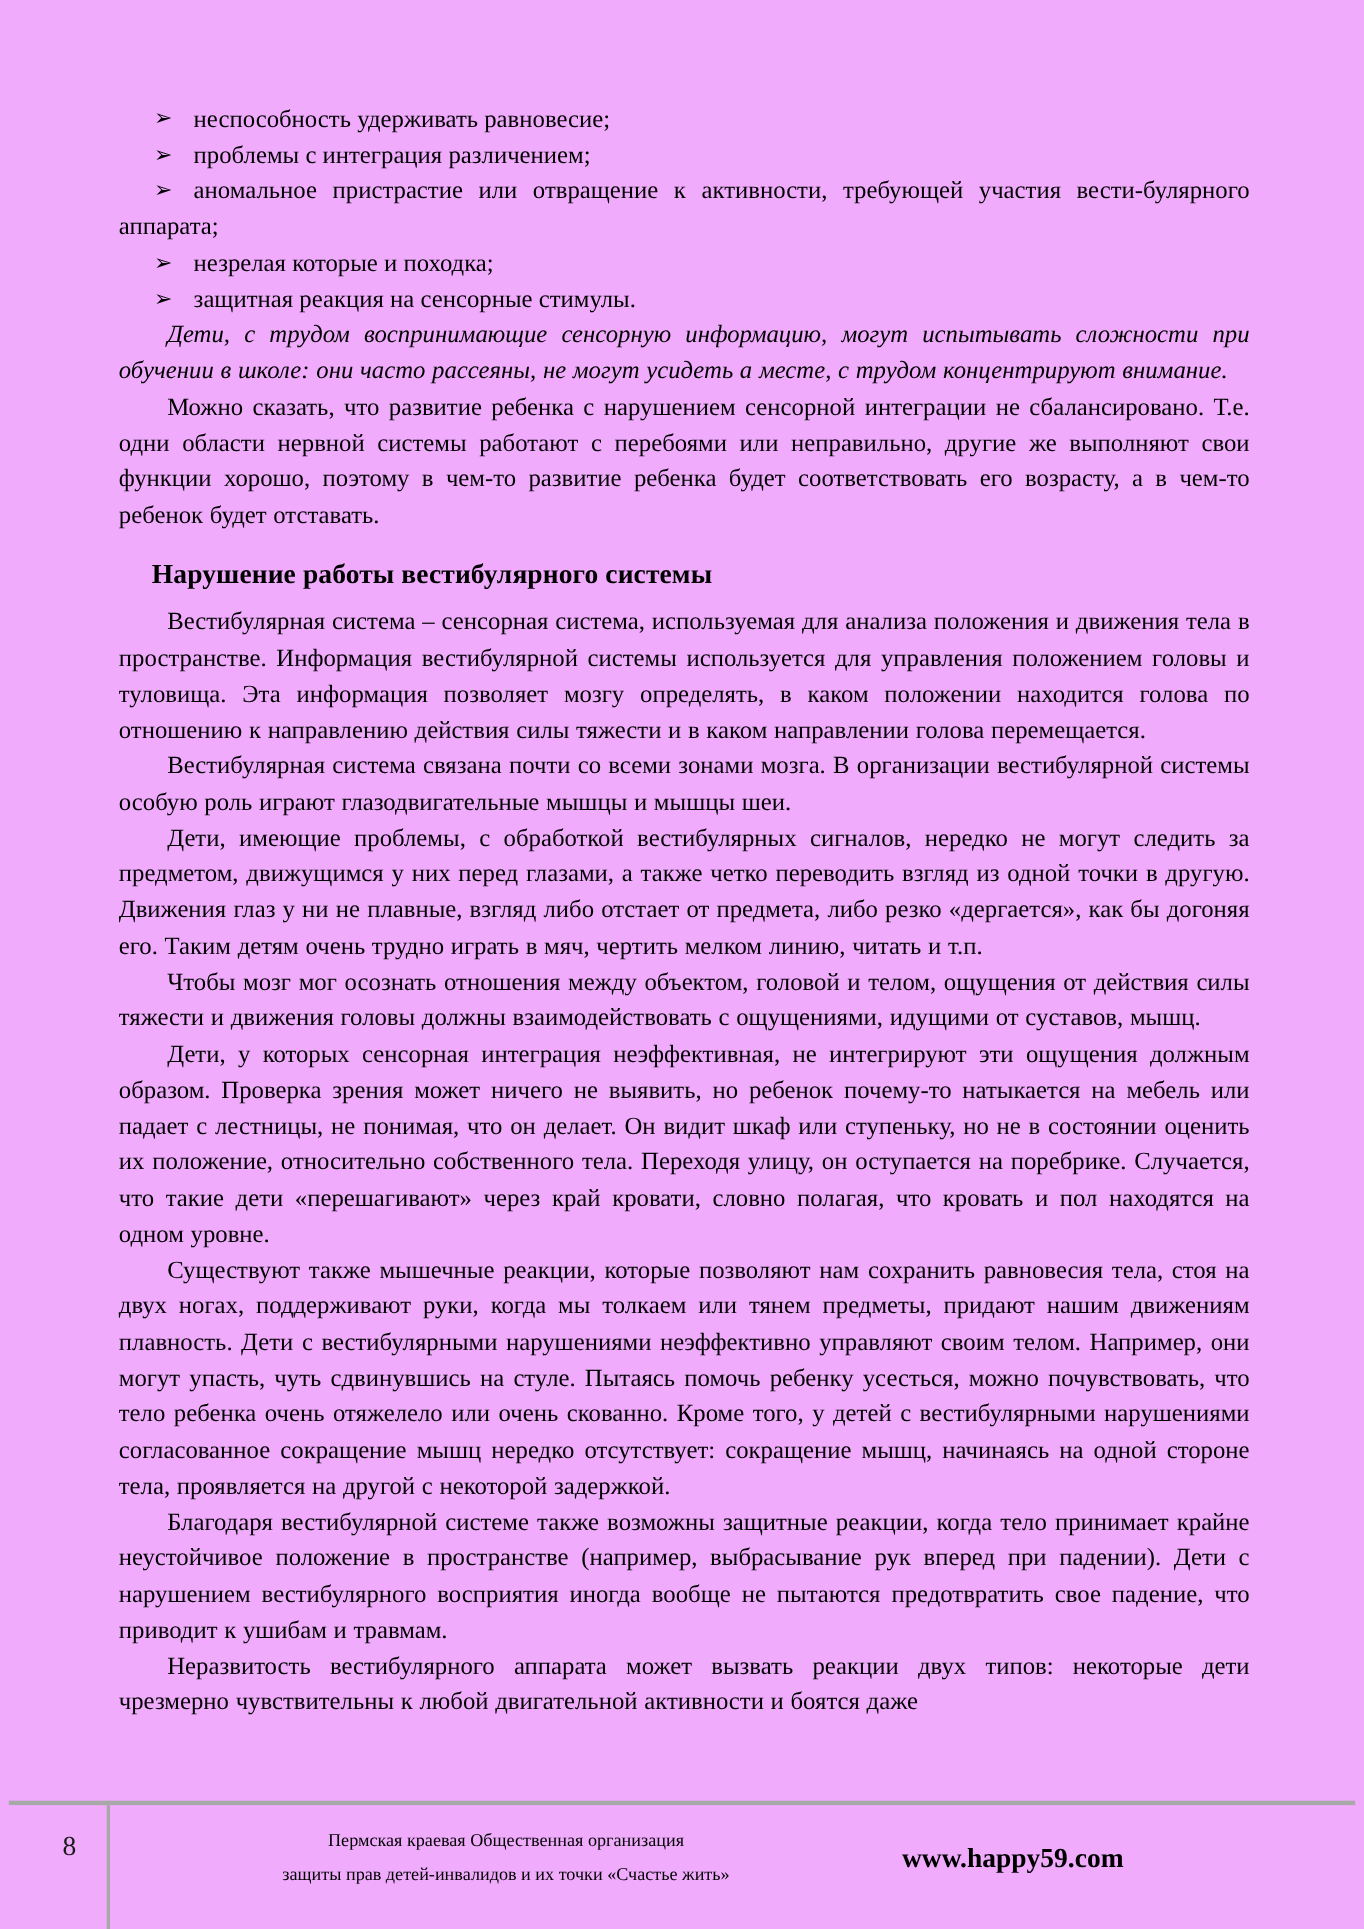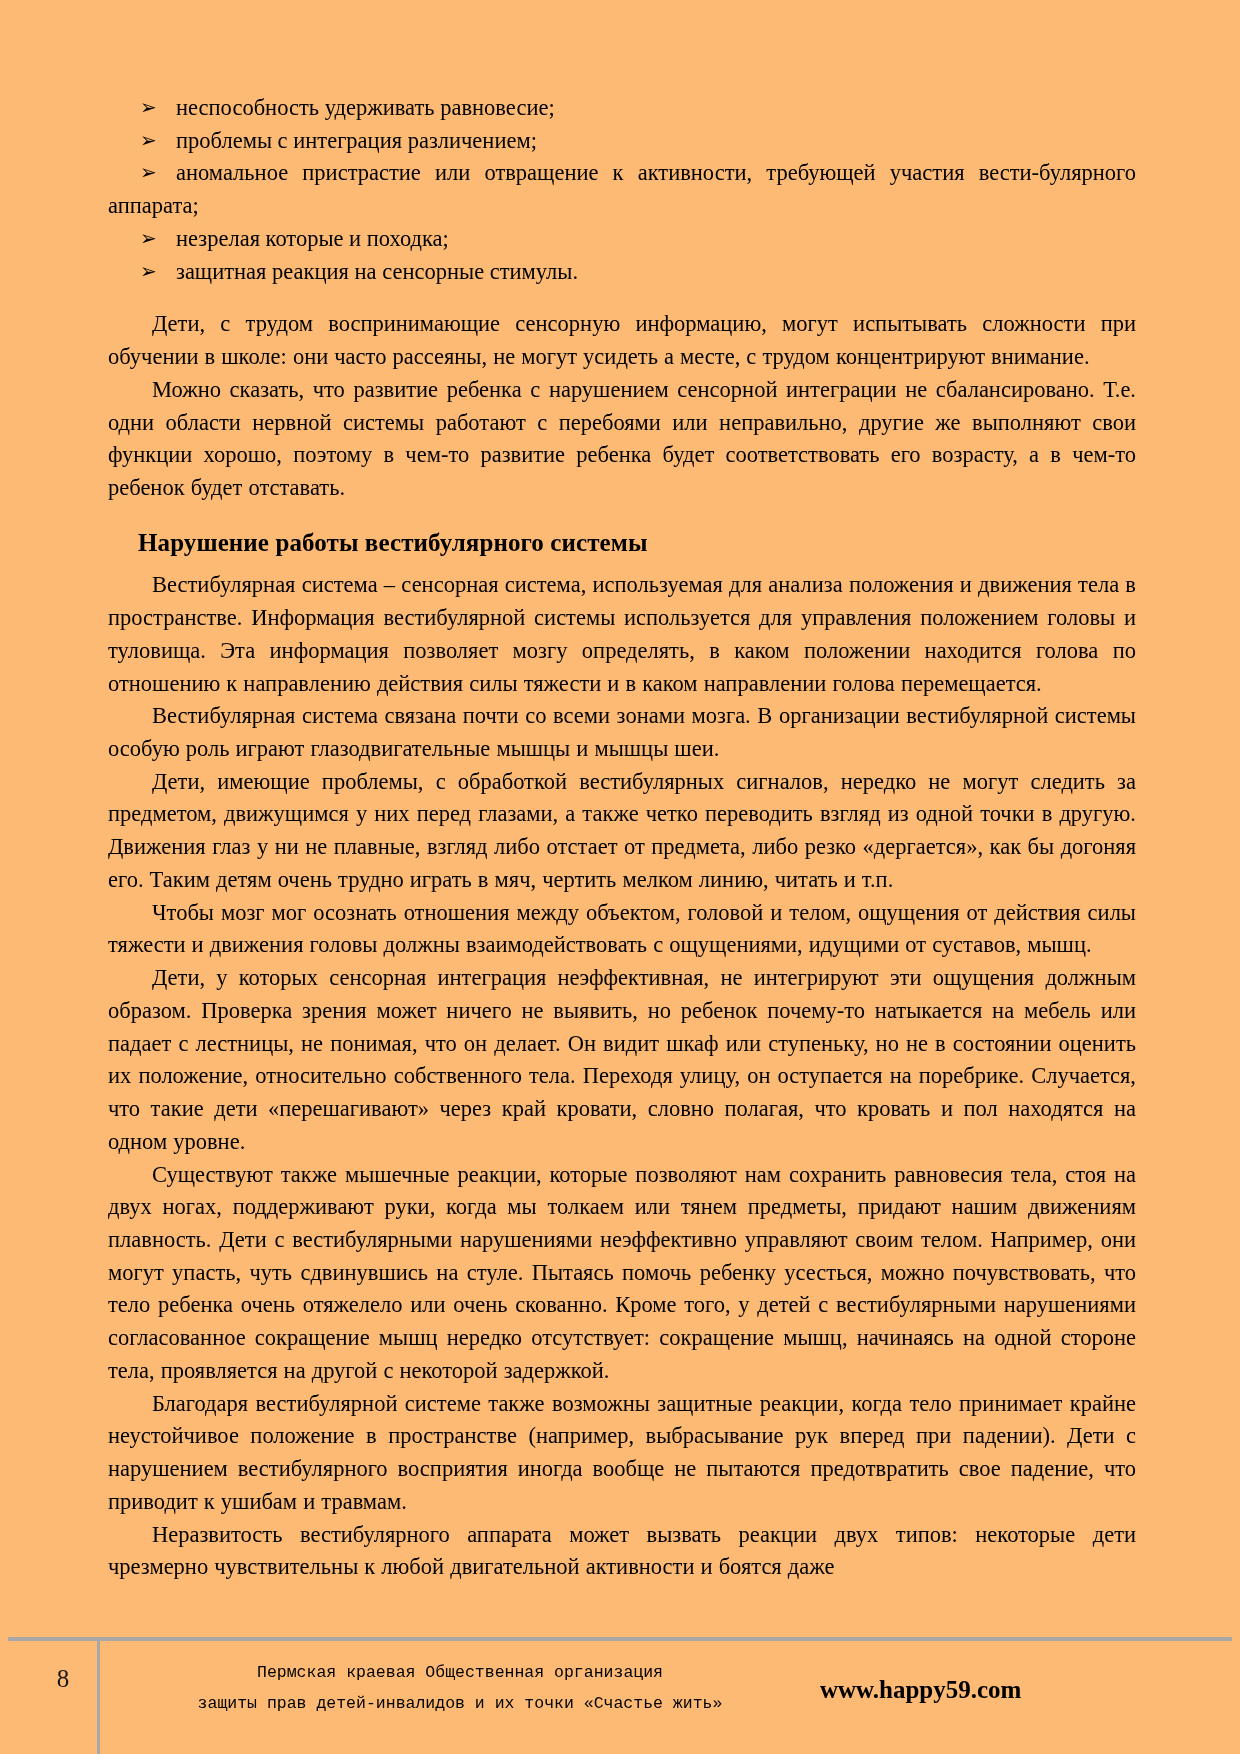--- a/index.html
+++ b/index.html
@@ -9,21 +9,21 @@
     background: #ffffff;
   }
   body {
     font-family: "Liberation Serif", "DejaVu Serif", serif;
     color: #000000;
   }
   .page {
     position: relative;
     width: 1240px;
     height: 1754px;
-    background: #fdba74;
+    background: #f0abfc;
     overflow: hidden;
     box-sizing: border-box;
   }
   .content {
     position: absolute;
     left: 108px;
     top: 92px;
     width: 1028px;
   }
   
@@ -59,21 +59,22 @@
     font-size: 22.5px;
     line-height: 1.455;
     text-align: justify;
     text-justify: inter-word;
     margin: 0;
     text-indent: 44px;
     hyphens: manual;
     word-spacing: 0.02em;
   }
   p.para.first-after-list {
-    margin-top: 20px;
+    margin-top: 0;
+    font-style: italic;
   }
   
   h2.section-heading {
     font-size: 25px;
     font-weight: bold;
     margin: 22px 0 10px 0;
     padding-left: 30px;
     line-height: 1.3;
     text-align: left;
     letter-spacing: 0.1px;
@@ -115,21 +116,21 @@
   .footer-org {
     position: absolute;
     left: 115px;
     top: 28px;
     width: 690px;
     text-align: center;
     font-size: 16.5px;
     line-height: 1.85;
     color: #000;
   }
-  .footer-org .org-line { display: block; font-family: Liberation Mono, monospace; }
+  .footer-org .org-line { display: block; }
   .footer-url {
     position: absolute;
     left: 820px;
     top: 47px;
     width: 340px;
     text-align: left;
     font-size: 25px;
     font-weight: bold;
     line-height: 1;
     color: #000;

